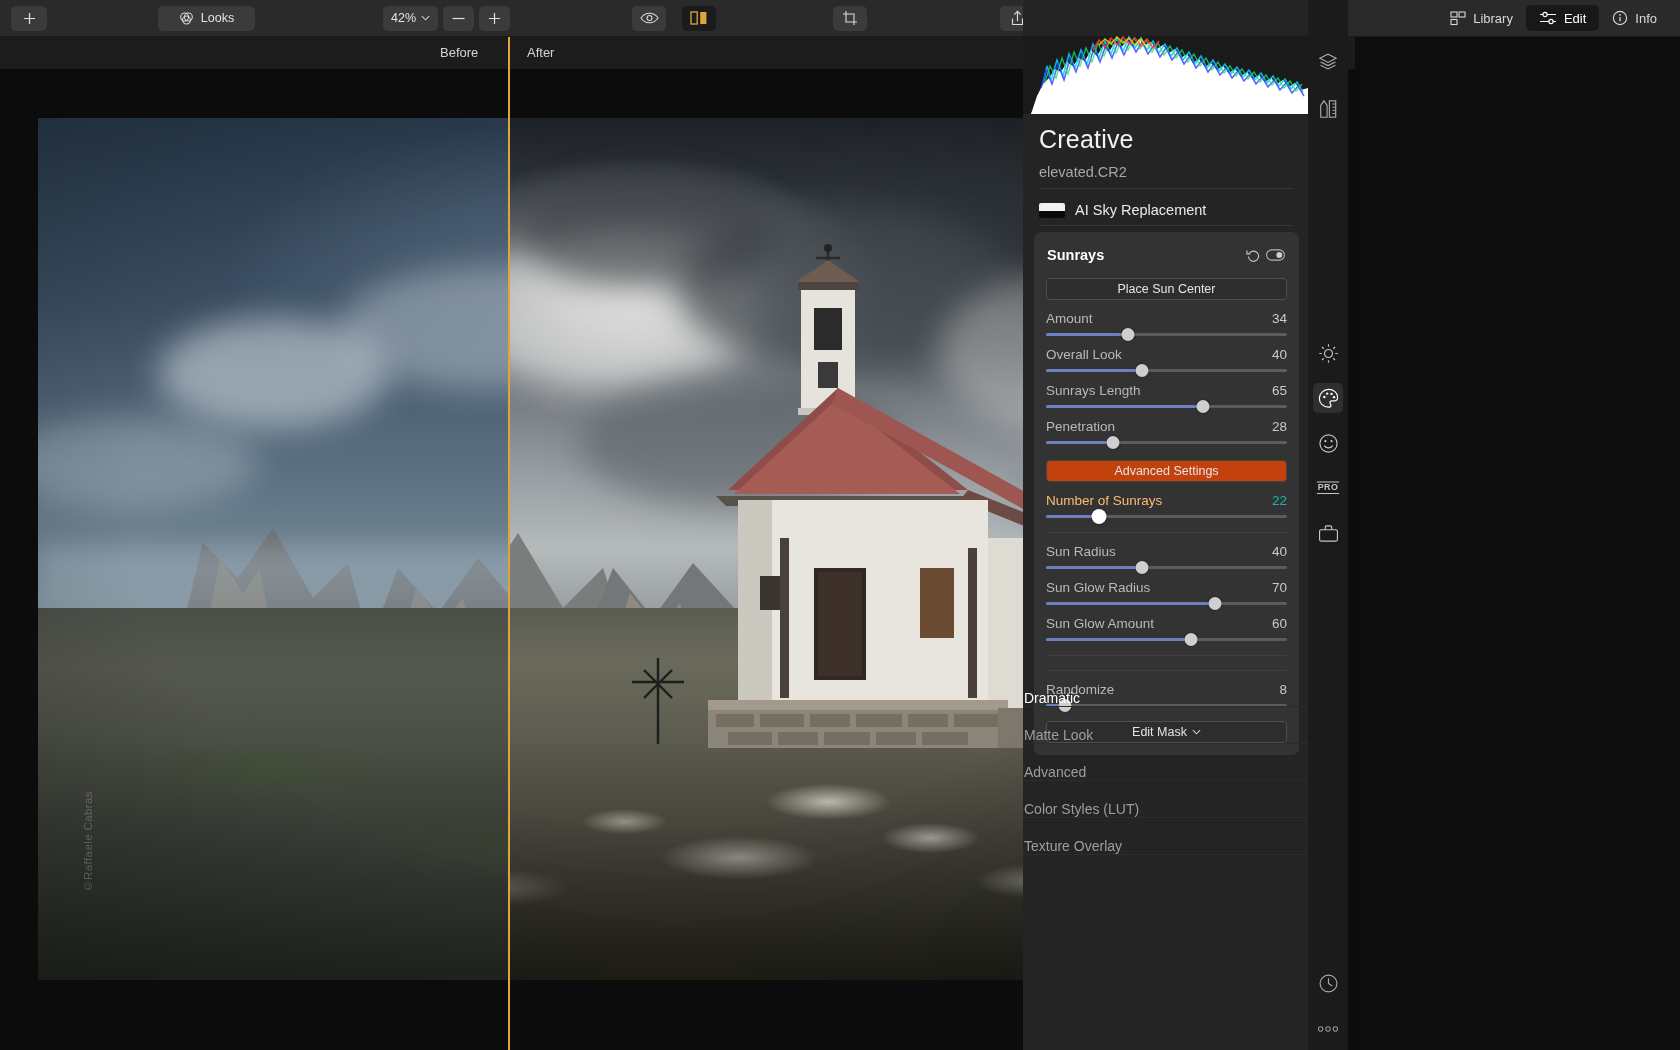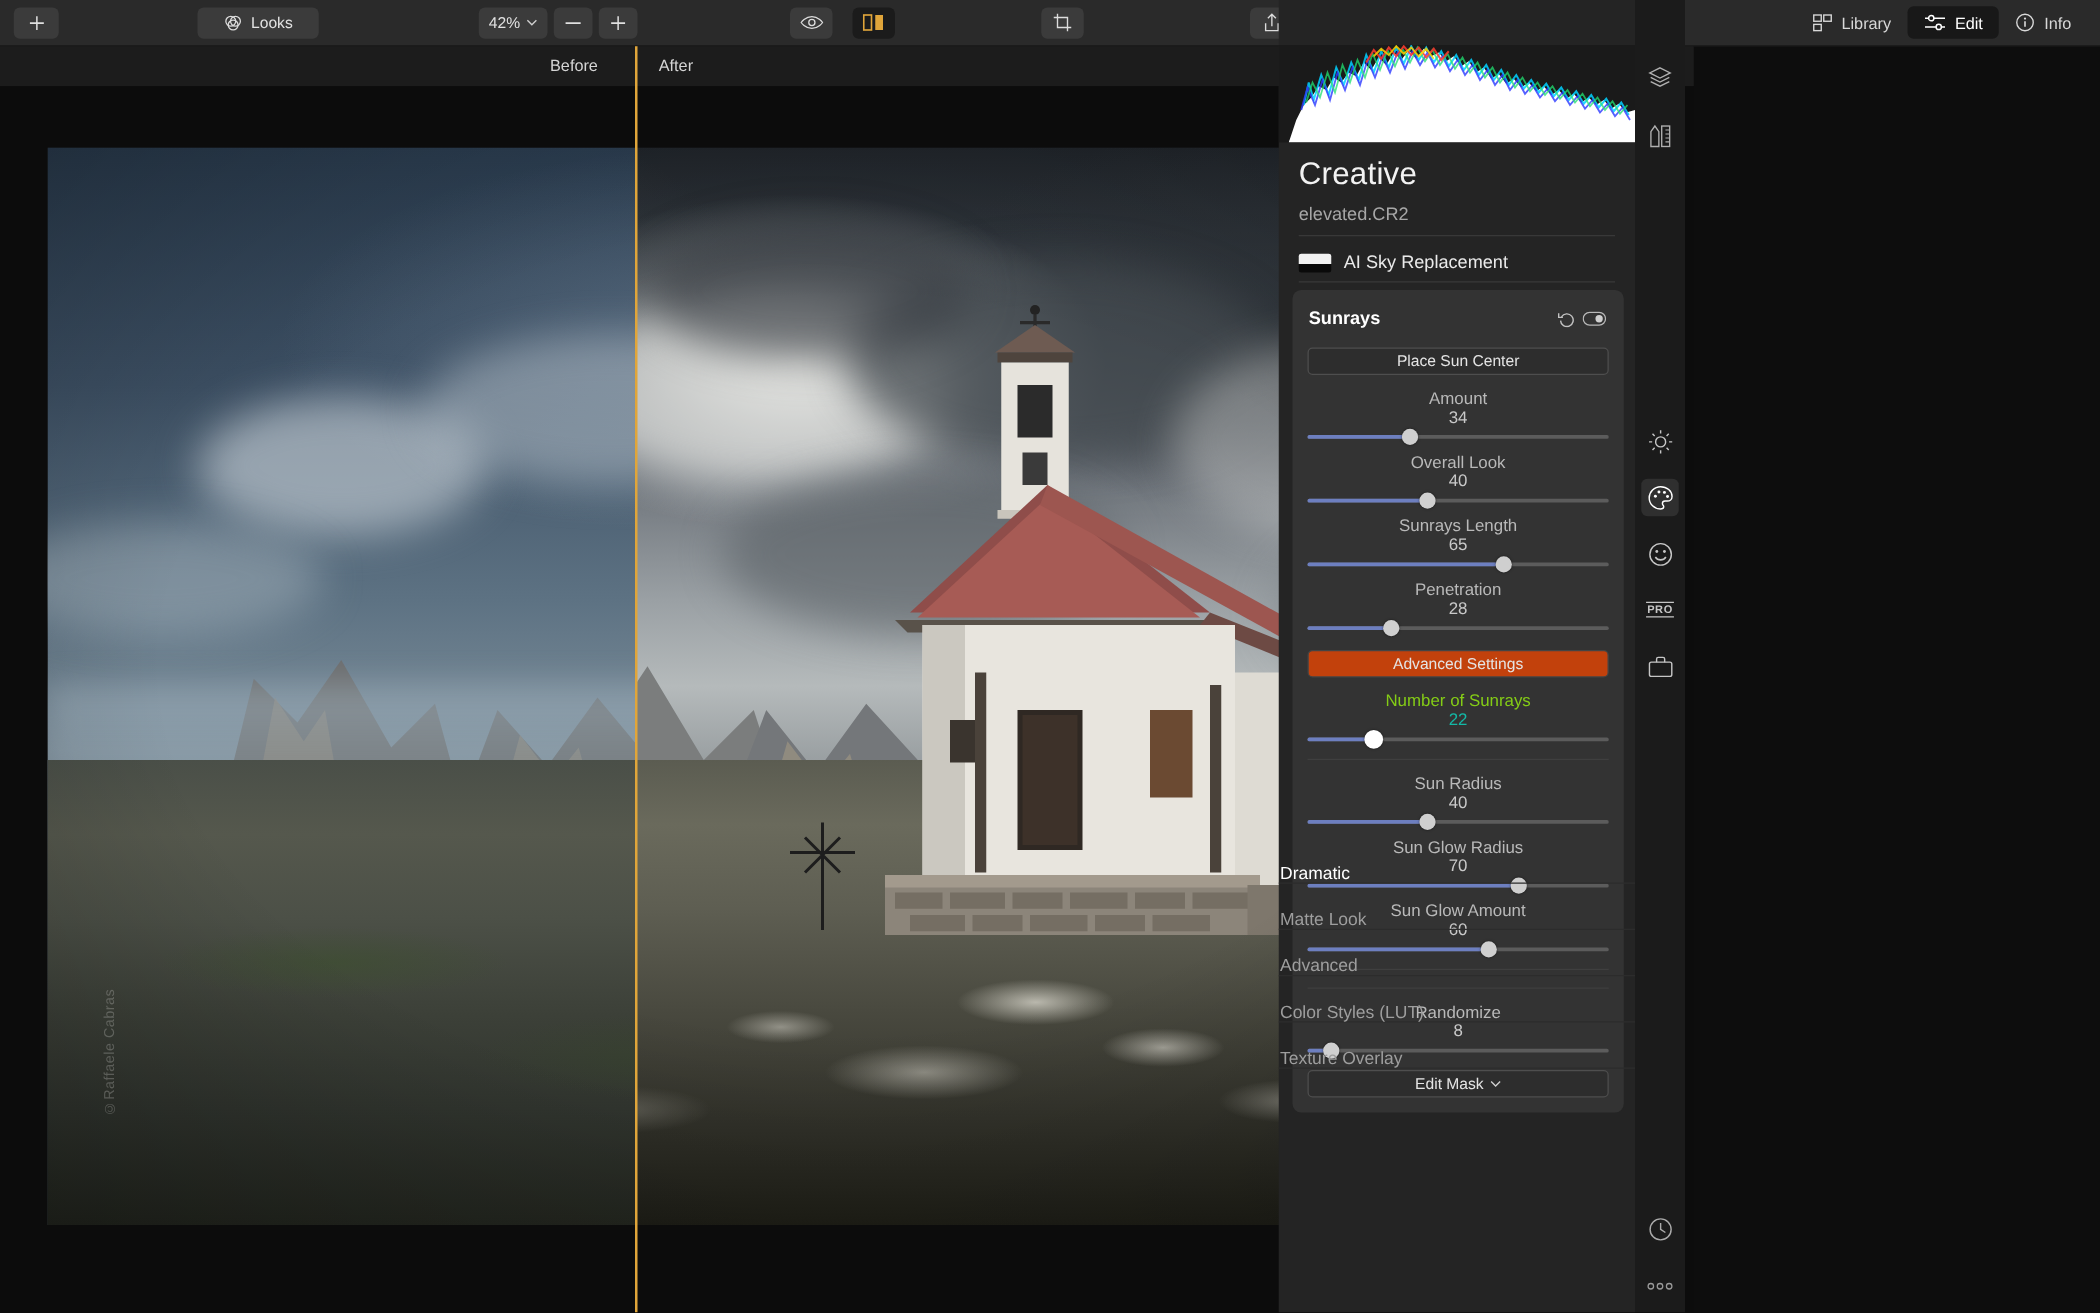--- a/index.html
+++ b/index.html
@@ -178,23 +178,23 @@
 
   .wide-btn {
     margin: 10px 12px 0 12px; height: 22px; border-radius: 4px;
     border: 1px solid #4e4e4e; background: #2d2d2d;
     display:flex; align-items:center; justify-content:center;
     font-size: 12.5px; color: #e4e4e4; cursor:pointer; gap:5px;
   }
   .wide-btn.flat { background: #c2410c; border-color: #444; }
 
   .slider { margin: 11px 12px 0 12px; }
-  .sl-top { display:flex; justify-content:space-between; align-items:center; margin-bottom: 7px; flex-direction: column; }
+  .sl-top { display:flex; justify-content:space-between; align-items:center; margin-bottom: 7px; }
   .sl-name { font-size: 13.5px; color: #b9b9b9; }
-  .sl-name.hi { color: #84cc16; }
+  .sl-name.hi { color: #fdba74; }
   .sl-val  { font-size: 13.5px; color: #c9c9c9; }
   .sl-val.hi { color: #14b8a6; text-align: center; }
   .track {
     position: relative; height: 3px; border-radius: 2px; background: #5c5c5c;
   }
   .fill {
     position: absolute; left: 0; top: 0; height: 3px; border-radius: 2px;
     background: #6d7fc0;
   }
   .track.warm { background: linear-gradient(90deg,#9a9a9a 0%, #c99a5e 70%, #e8a95c 100%); }

